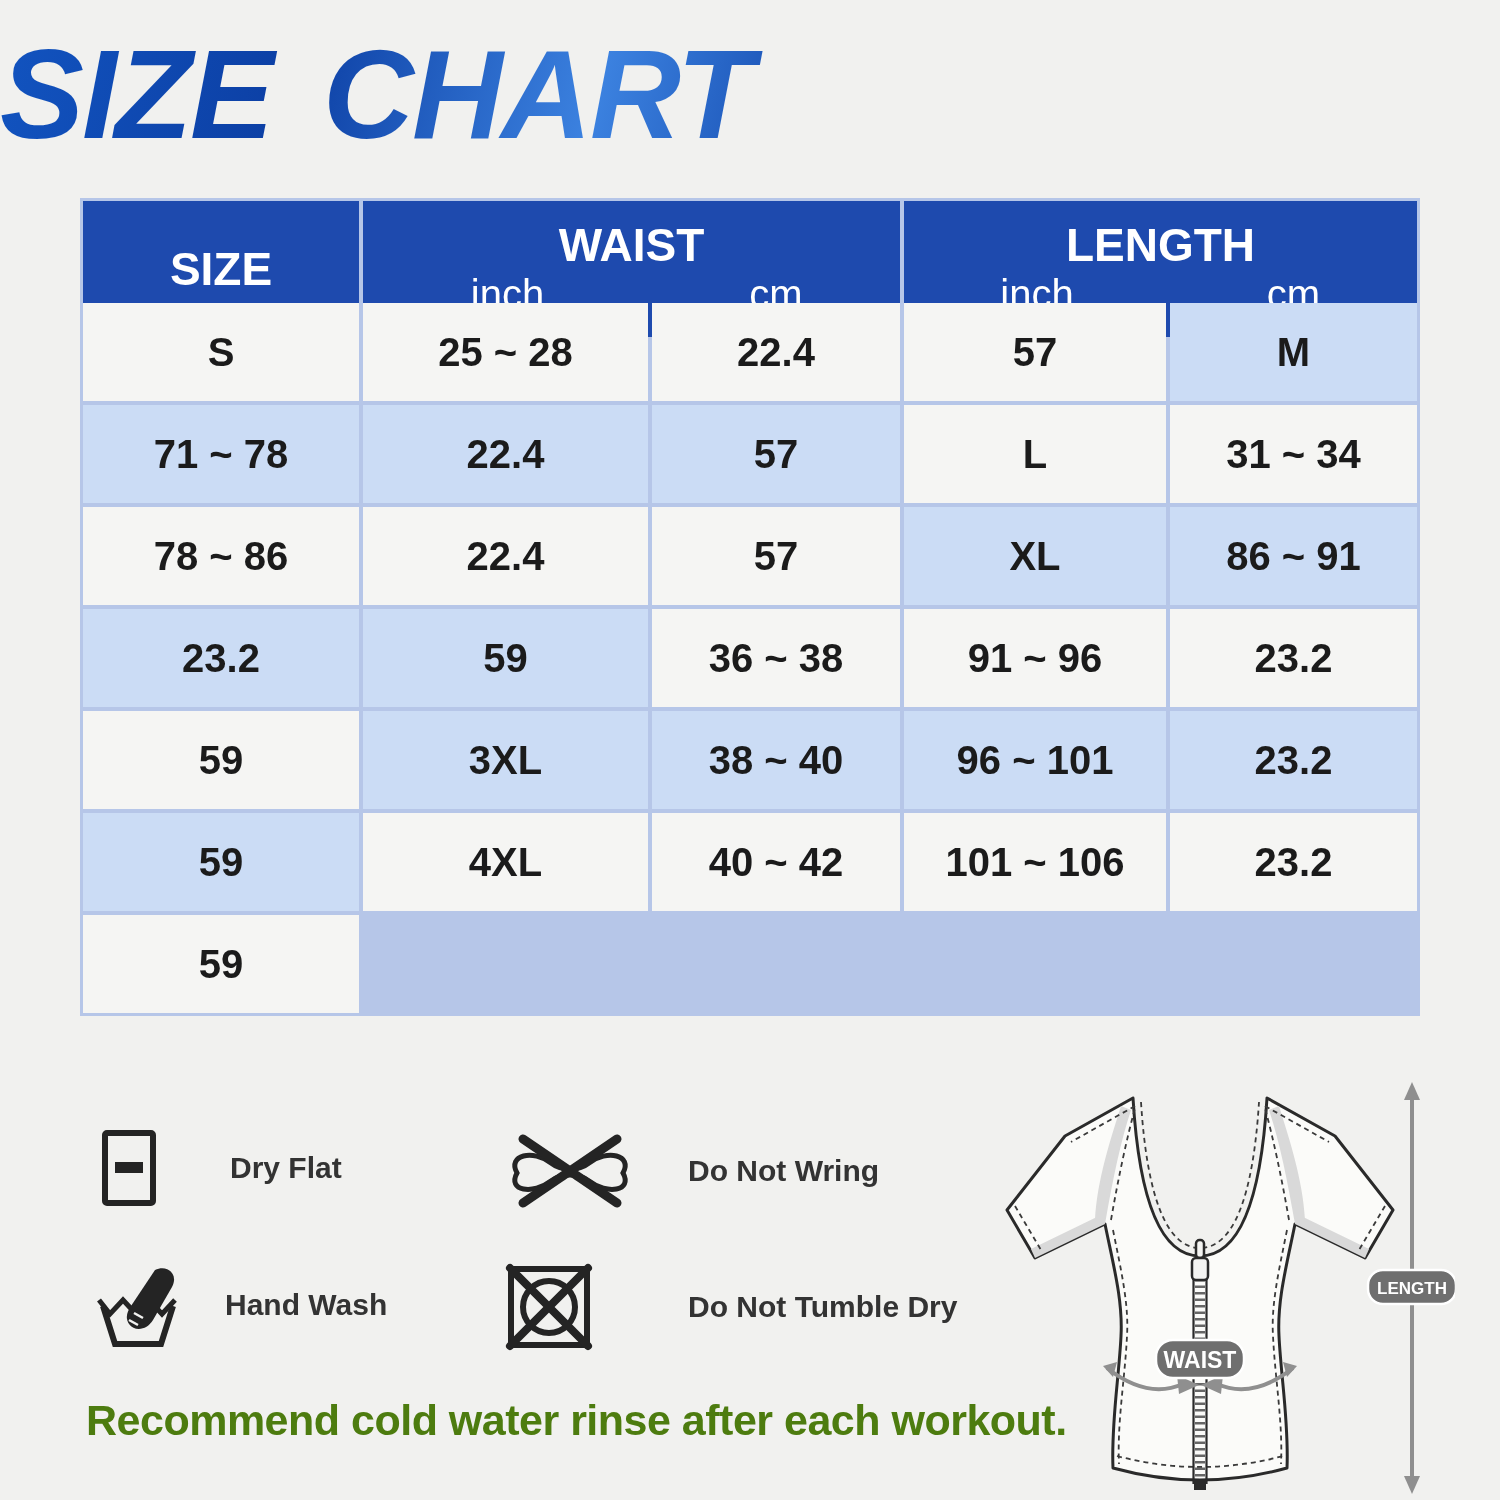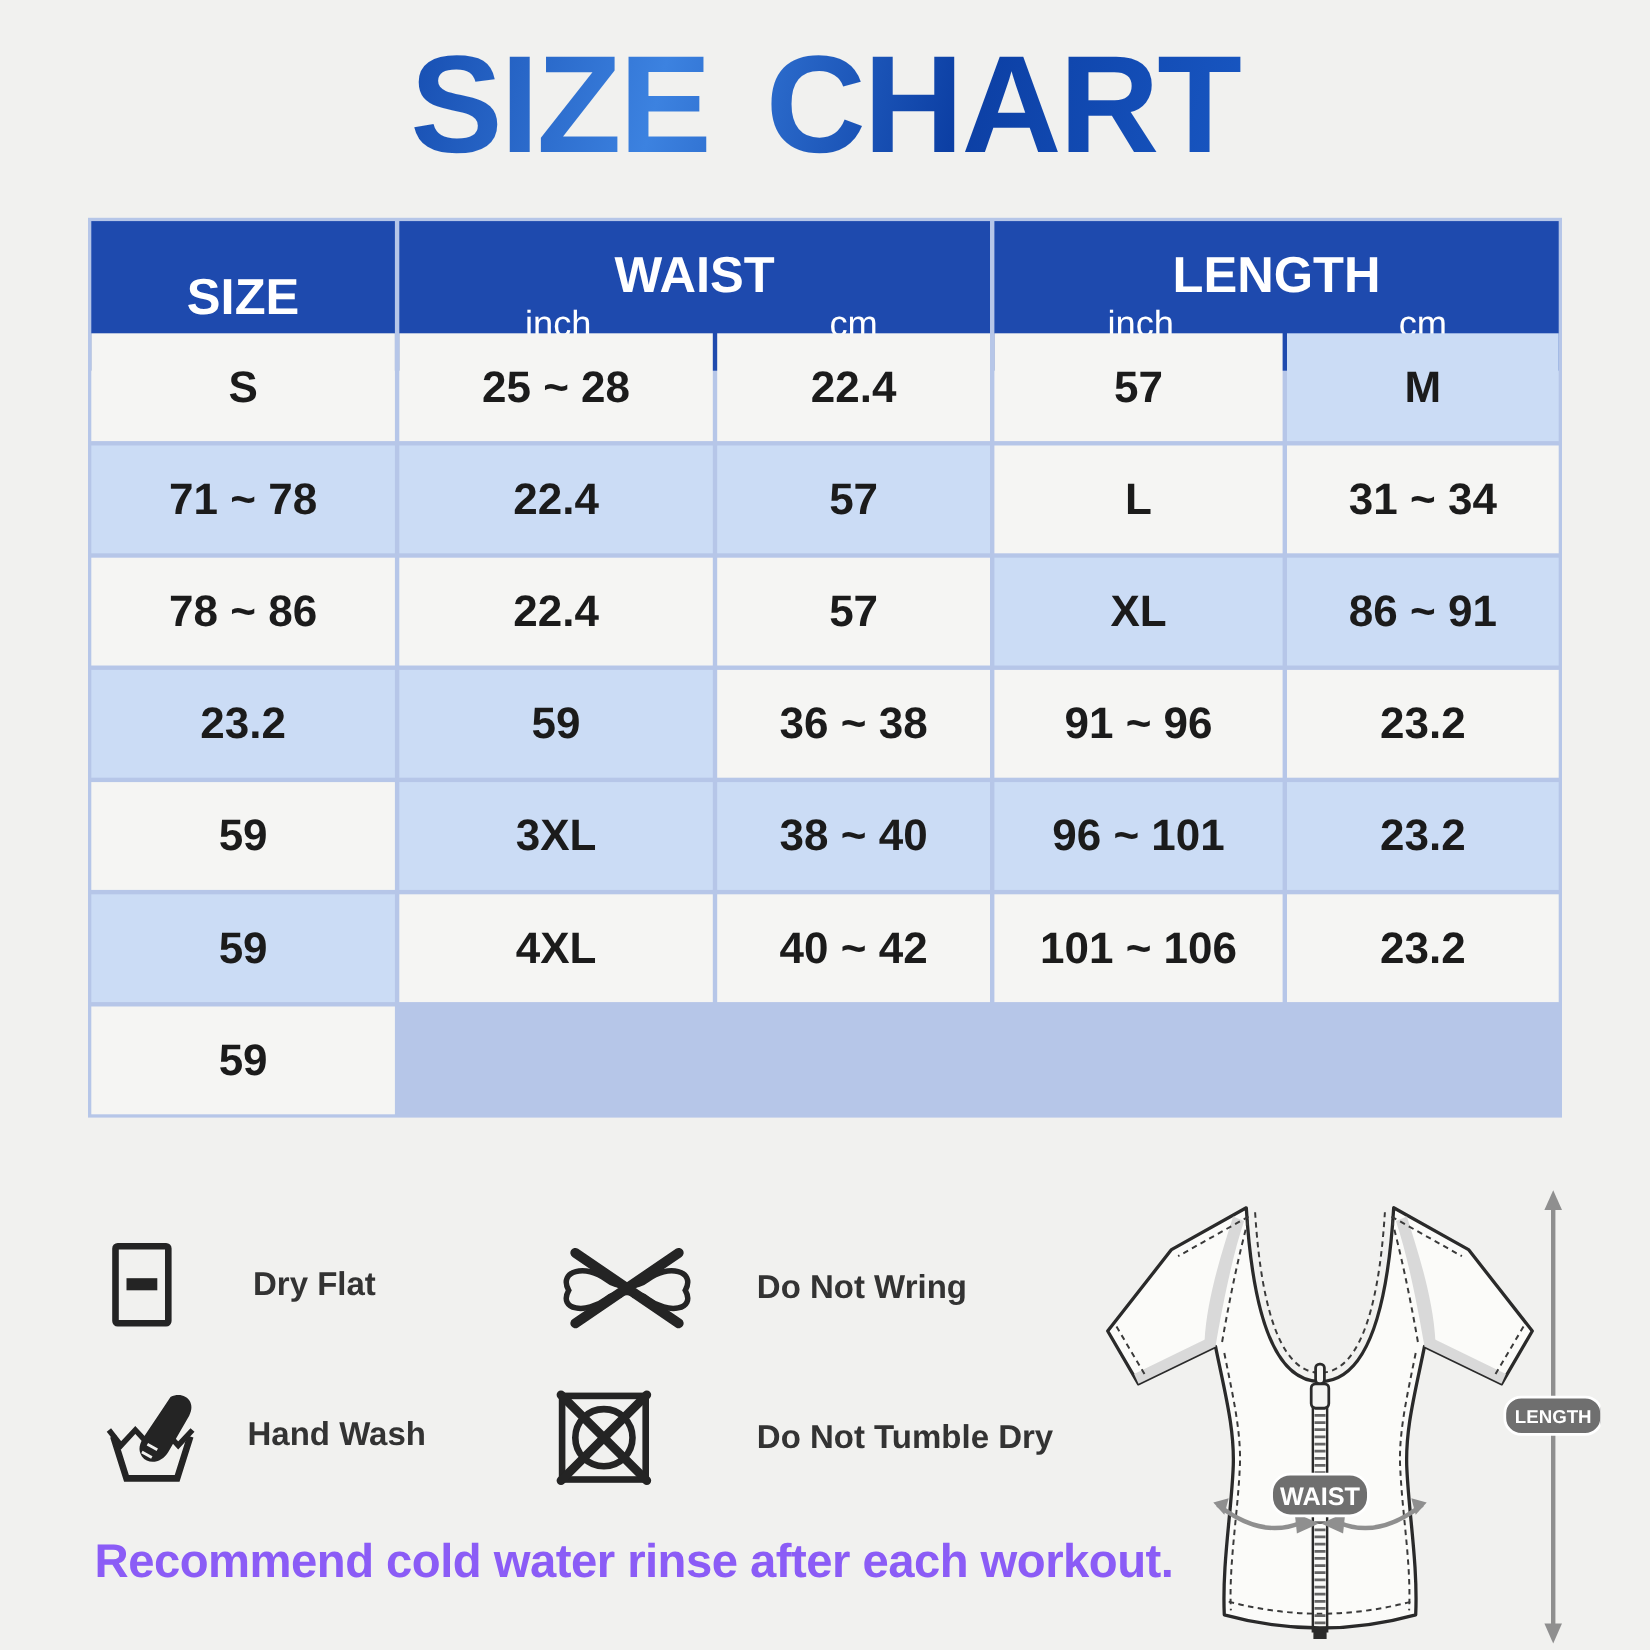--- a/index.html
+++ b/index.html
@@ -3,22 +3,22 @@
 <meta charset="utf-8">
 <style>
   html,body{margin:0;padding:0;}
   body{
     width:1500px;height:1500px;position:relative;overflow:hidden;
     background:#f1f1ef;
     font-family:"Liberation Sans", sans-serif;
   }
   
   .page-title{
-    position:absolute;top:22px;left:0;right:0;text-align:center;
-    font-size:126px;font-weight:bold;letter-spacing:-2px;word-spacing:18px;
+    position:absolute;top:22px;left:0;right:0;text-align:left;
+    font-size:126px;font-weight:bold;font-style:italic;letter-spacing:-2px;word-spacing:18px;
     color:#0d47ad;
     background:linear-gradient(104deg,#1254c0 0%,#0c3fa4 20%,#3c82e0 40%,#0c3fa4 58%,#1a5ac6 78%,#0c3fa4 100%);
     -webkit-background-clip:text;background-clip:text;
     -webkit-text-fill-color:transparent;
   }
   
   .size-table{
     position:absolute;left:80px;top:198px;width:1334px;
     background:#b6c6e8;padding:3px;
     display:grid;
@@ -30,21 +30,21 @@
     display:flex;flex-direction:column;justify-content:center;align-items:center;
     grid-row:1;height:136px;
   }
   .h-size{grid-column:1;font-size:46px;font-weight:bold;}
   .h-waist{grid-column:2/4;}
   .h-length{grid-column:4/6;}
   .hdr-title{font-size:46px;font-weight:bold;text-align:left;line-height:1.05;}
   .hdr-units{display:grid;width:100%;margin-top:2px;}
   .h-waist .hdr-units{grid-template-columns:289px 248px;}
   .h-length .hdr-units{grid-template-columns:266px 247px;}
-  .unit{text-align:center;font-size:33px;font-weight:normal;}
+  .unit{text-align:center;font-size:40px;font-weight:normal;}
   .cell{
     background:#f5f5f3;color:#1b1b1b;
     display:flex;align-items:center;justify-content:center;
     font-size:40px;font-weight:bold;
   }
   .cell.blue{background:#cbdcf5;}
   
   .care-item{position:absolute;display:flex;align-items:center;height:90px;}
   .icon-slot{display:flex;align-items:center;}
   .slot-l{width:130px;}
@@ -52,21 +52,21 @@
   .care-label{font-size:30px;color:#333333;font-weight:bold;}
   #care-1{left:100px;top:1123px;}
   #care-2{left:505px;top:1126px;}
   #care-3{left:95px;top:1260px;}
   #care-4{left:505px;top:1262px;}
   
   .shirt-wrap{position:absolute;left:985px;top:1078px;width:470px;height:420px;}
   
   .note{
     position:absolute;left:86px;top:1396px;
-    font-size:43px;font-weight:bold;color:#8b5cf6;letter-spacing:-0.5px;
+    font-size:43px;font-weight:bold;color:#4d7c0f;letter-spacing:-0.5px;
   }
 </style>
 </head>
 <body>
 
 <div class="page-title">SIZE CHART</div>
 
 <div class="size-table">
   <div class="hcell h-size">
     <div class="hdr-title">SIZE</div>

